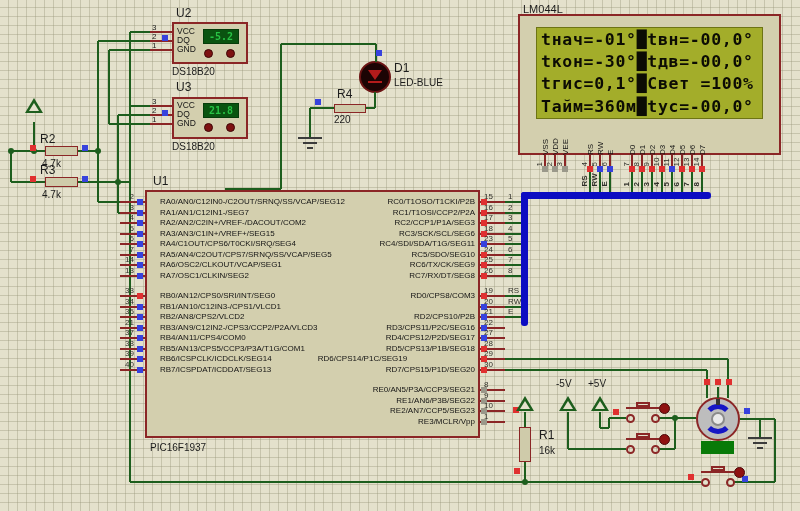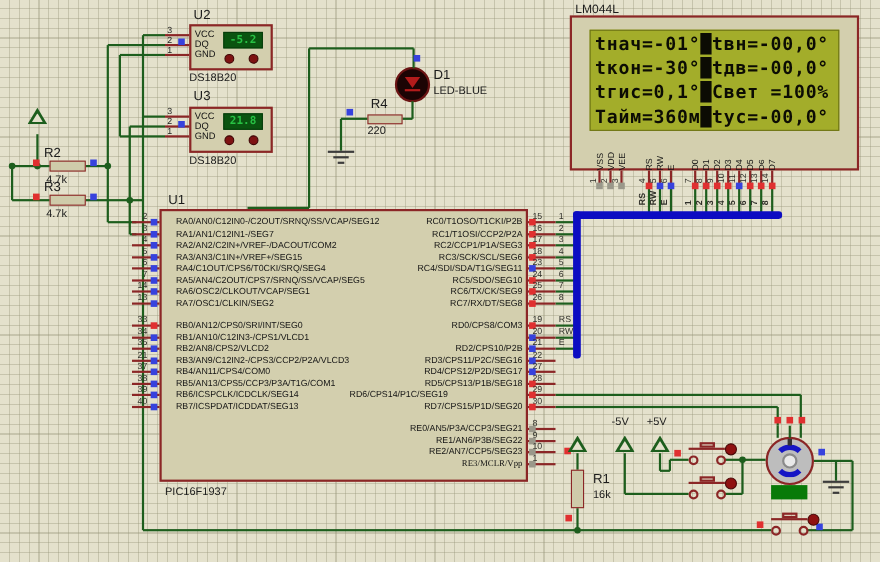--- a/index.html
+++ b/index.html
@@ -379,21 +379,21 @@
     <div class="stub" style="left: 480px; top: 400px; width: 25px; height: 2px;"></div>
     <div class="pinnum" style="left: 484px; top: 391px;">9</div>
     <div class="pinname" style="left: 250px; top: 396px; width: 225px; text-align: right;">RE1/AN6/P3B/SEG22</div>
     <div class="sq g" style="left: 481px; top: 398px;"></div>
     <div class="stub" style="left: 480px; top: 410px; width: 25px; height: 2px;"></div>
     <div class="pinnum" style="left: 484px; top: 401px;">10</div>
     <div class="pinname" style="left: 250px; top: 406px; width: 225px; text-align: right;">RE2/AN7/CCP5/SEG23</div>
     <div class="sq g" style="left: 481px; top: 408px;"></div>
     <div class="stub" style="left: 480px; top: 421px; width: 25px; height: 2px;"></div>
     <div class="pinnum" style="left: 484px; top: 412px;">1</div>
-    <div class="pinname" style="left: 250px; top: 417px; width: 225px; text-align: right; font-family: Liberation Serif, serif;">RE3/MCLR/Vpp</div>
+    <div class="pinname" style="left: 250px; top: 417px; width: 225px; text-align: right;">RE3/MCLR/Vpp</div>
     <div class="sq g" style="left: 481px; top: 419px;"></div>
     <div class="stub" style="left: 544px; top: 155px; width: 2px; height: 12px;"></div>
     <div class="sq g" style="left: 542px; top: 166px;"></div>
     <div class="pinname rot" style="left: 529px; top: 133px; width: 34px; height: 10px; text-align: left;">VSS</div>
     <div class="pinnum rot" style="left: 529px; top: 152px; width: 20px; height: 9px; text-align: left;">1</div>
     <div class="stub" style="left: 554px; top: 155px; width: 2px; height: 12px;"></div>
     <div class="sq g" style="left: 552px; top: 166px;"></div>
     <div class="pinname rot" style="left: 539px; top: 133px; width: 34px; height: 10px; text-align: left;">VDD</div>
     <div class="pinnum rot" style="left: 539px; top: 152px; width: 20px; height: 9px; text-align: left;">2</div>
     <div class="stub" style="left: 564px; top: 155px; width: 2px; height: 12px;"></div>

